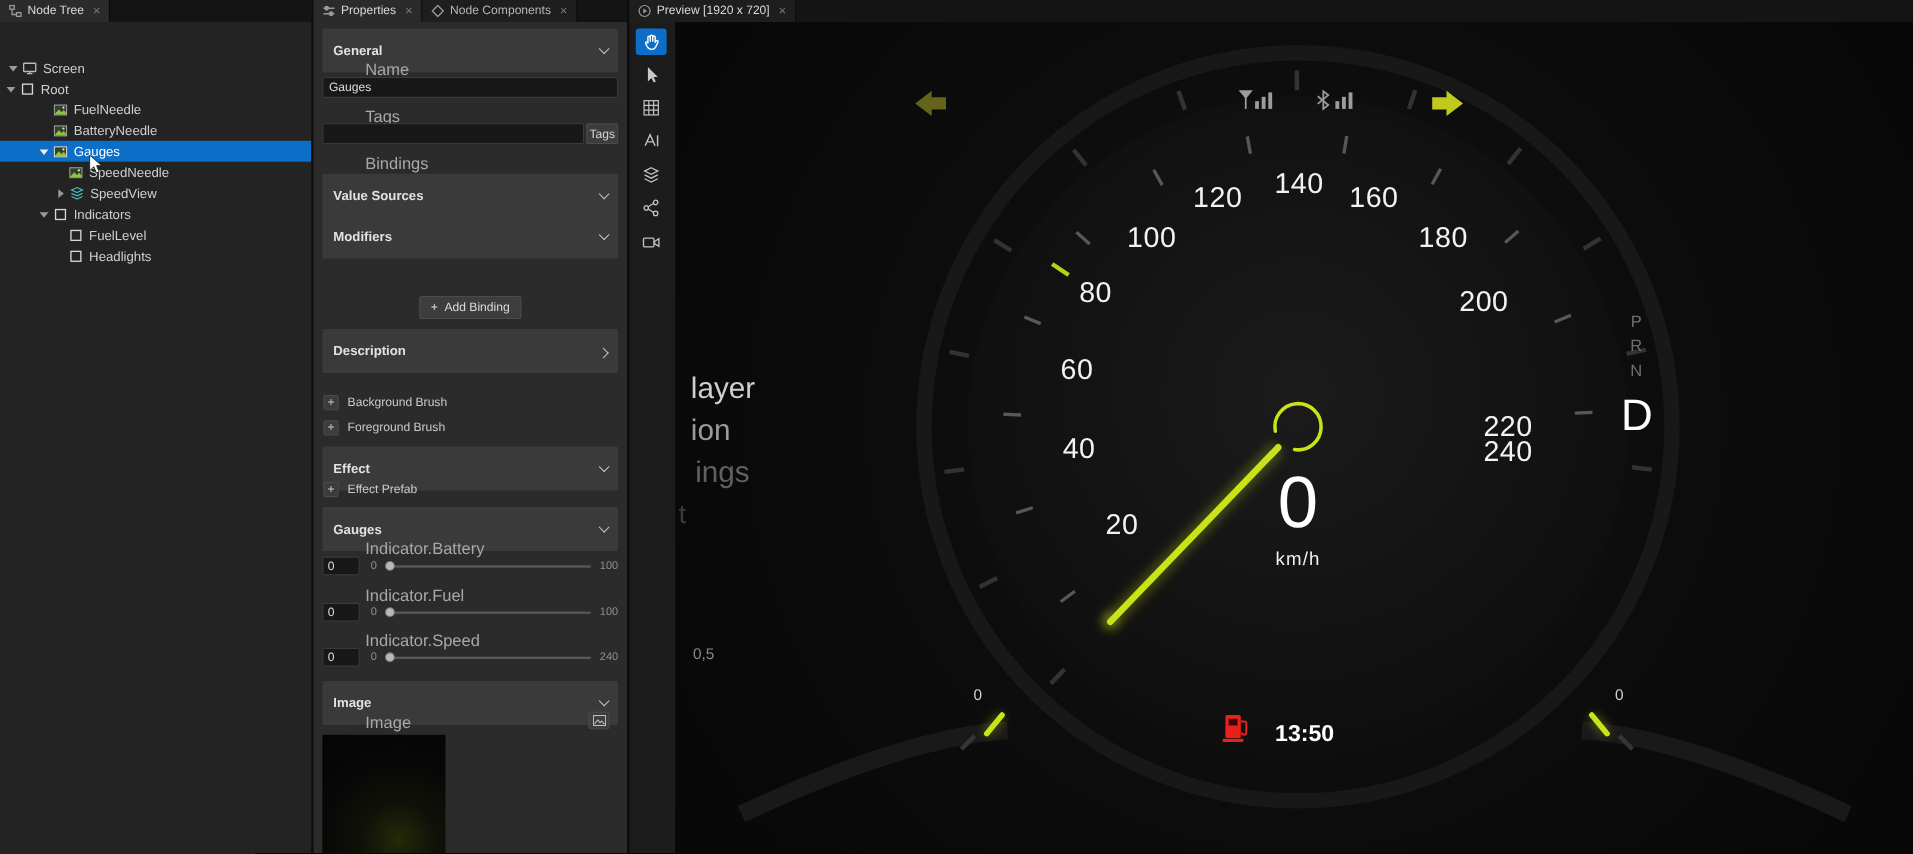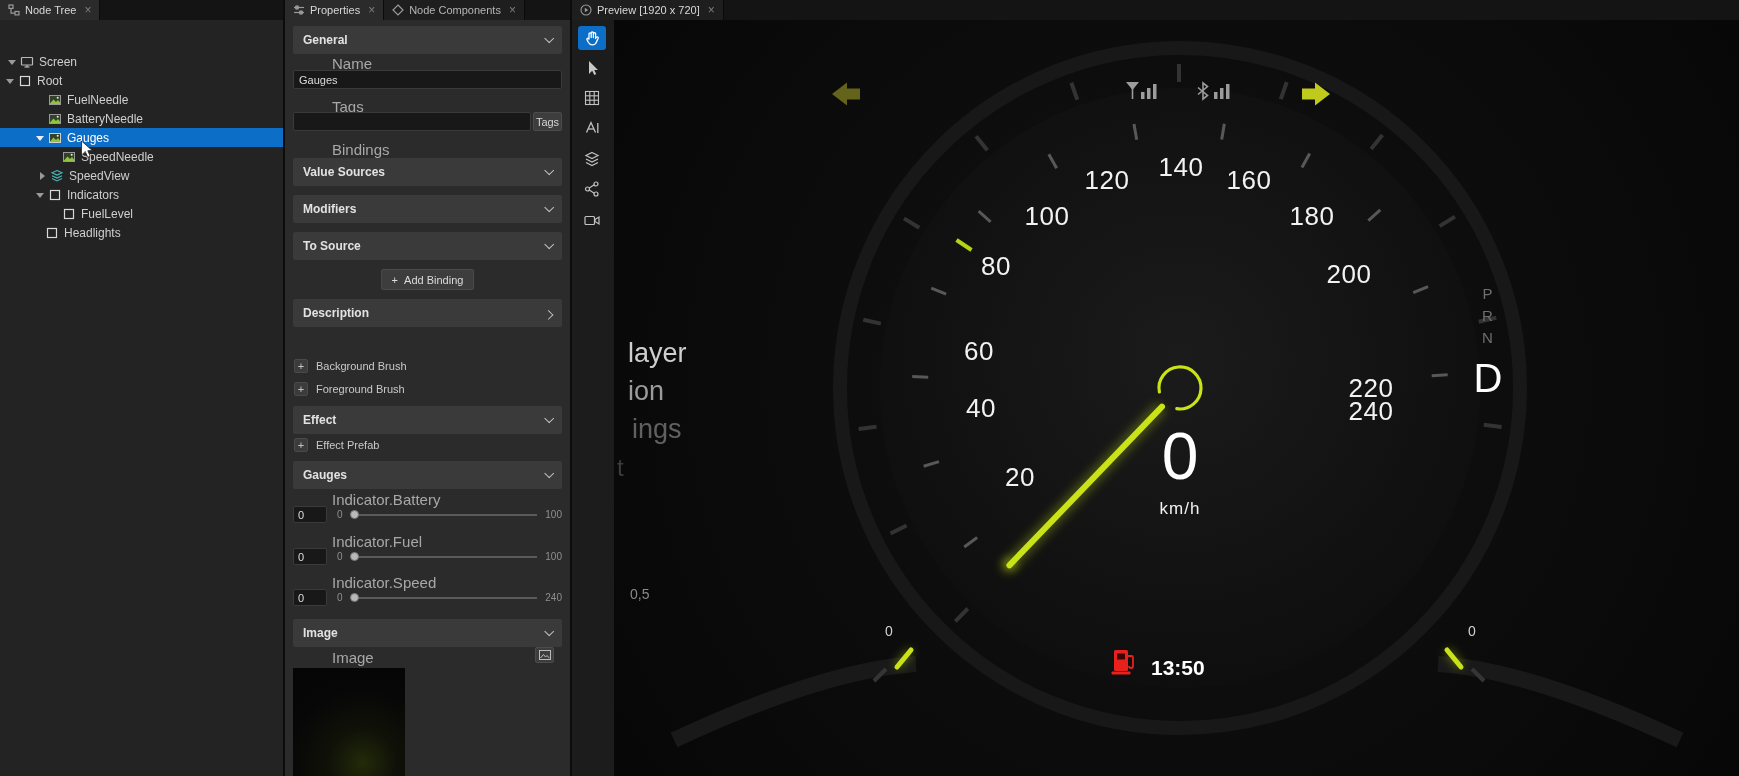--- a/index.html
+++ b/index.html
@@ -4,21 +4,21 @@
 <style>
   * { margin:0; padding:0; box-sizing:border-box; }
   html,body { background:#000; }
   body { font-family:"Liberation Sans", sans-serif; }
   #app { position:relative; width:1739px; height:776px; background:#0c0c0c; overflow:hidden; color:#ccc; font-size:12px; }
 
   
   .panel { position:absolute; top:0; height:776px; overflow:hidden; }
   #left-panel  { left:0;    width:283px;  background:#232323; }
   #mid-panel   { left:285px; width:285px; background:#2b2b2b; }
-  #right-panel { left:572px; width:1167px; background:#0b0b0b; }
+  #right-panel { left:572px; width:1167px; background:#0b0b0b;text-align:center; }
 
   
   .tabbar { position:absolute; top:0; left:0; right:0; height:20px; background:#141414; display:flex; align-items:stretch; }
   .tab { display:flex; align-items:center; gap:5px; padding:0 8px; font-size:11px; color:#b5b5b5; background:#1e1e1e; border-right:1px solid #0a0a0a; white-space:nowrap; }
   .tab.active { background:#2b2b2b; color:#d8d8d8; }
   .close-x { color:#7d7d7d; font-size:12px; line-height:1; margin-left:3px; }
   .tabicon { display:inline-flex; }
 
   
   #search-box { position:absolute; top:26px; left:4px; width:275px; height:20px; background:#101010; border:1px solid #040404; border-radius:3px; display:flex; align-items:center; padding:0 6px; gap:5px; }
@@ -28,21 +28,21 @@
   .tree-row.sel { background:#0d6ec7; color:#fff; }
   .tlabel { margin-left:5px; font-size:12px; }
   .ticon { display:inline-flex; margin-left:2px; flex:none; }
   .tw { width:12px; height:19px; flex:none; position:relative; }
   .tw.open::after { content:""; position:absolute; top:8px; left:2px; border-left:4px solid transparent; border-right:4px solid transparent; border-top:5px solid #9a9a9a; }
   .tw.closed::after { content:""; position:absolute; top:6px; left:4px; border-top:4px solid transparent; border-bottom:4px solid transparent; border-left:5px solid #9a9a9a; }
   .tree-row.sel .tw.open::after { border-top-color:#eee; }
   #mouse-cursor { position:absolute; left:80px; top:140px; z-index:20; }
 
   
-  .sec-header { position:absolute; left:8px; width:269px; height:28px; background:#3a3a3a; border-radius:2px; display:flex; align-items:center; justify-content:space-between; padding:0 10px; font-weight:bold; color:#e2e2e2; font-size:12px; }
+  .sec-header { position:absolute; left:8px; width:269px; height:40px; background:#3a3a3a; border-radius:2px; display:flex; align-items:center; justify-content:space-between; padding:0 10px; font-weight:bold; color:#e2e2e2; font-size:12px; }
   .chev { width:7px; height:7px; border-right:1.6px solid #c0c0c0; border-bottom:1.6px solid #c0c0c0; flex:none; }
   .chev.down { transform:rotate(45deg) translate(-1px,-2px); }
   .chev.right { transform:rotate(-45deg) translate(-1px,1px); }
   .prop-label { position:absolute; left:9px; font-size:15px; color:#a8a8a8;margin-left:38px; }
   .txt-input { position:absolute; background:#181818; border:1px solid #3a3a3a; border-radius:2px; color:#ddd; font-size:11px; padding:0 5px; height:19px; font-family:"Liberation Sans", sans-serif; outline:none; }
   .small-btn { position:absolute; background:#3d3d3d; border:1px solid #4b4b4b; border-radius:2px; color:#d5d5d5; font-size:11px; display:flex; align-items:center; justify-content:center; }
   #add-binding-btn { position:absolute; left:50%; transform:translateX(-50%); top:269px; height:21px; padding:0 10px; background:#3d3d3d; border:1px solid #4b4b4b; border-radius:2px; display:flex; align-items:center; gap:6px; font-size:11px; color:#dcdcdc; }
   .plus-row { position:absolute; left:9px; height:18px; display:flex; align-items:center; }
   .plus-box { width:14px; height:14px; background:#3c3c3c; border:1px solid #4a4a4a; border-radius:2px; color:#c5c5c5; font-size:11px; line-height:1; display:flex; align-items:center; justify-content:center; }
   .plus-label { margin-left:8px; font-size:11px; color:#c9c9c9; }
@@ -152,21 +152,21 @@
         <span class="tw leaf"></span>
         <span class="ticon">
             <svg width="14" height="14" viewBox="0 0 14 14">
               <rect x="1.5" y="2.5" width="11" height="9" fill="#33402a" stroke="#9a9a9a" stroke-width="1"></rect>
               <path d="M2 10.5 L5.5 6.5 L8 9 L10 7 L12 9.5 V11 H2 Z" fill="#8fc43c"></path>
               <circle cx="9.7" cy="4.8" r="1" fill="#e8f4c0"></circle>
             </svg>
           </span>
         <span class="tlabel">SpeedNeedle</span>
       </div>
-      <div class="tree-row" style="padding-left:36px">
+      <div class="tree-row" style="padding-left:49px">
         <span class="tw closed"></span>
         <span class="ticon">
             <svg width="14" height="14" viewBox="0 0 14 14">
               <g stroke="#45b8b8" fill="none" stroke-width="1.1">
                 <path d="M7 1.5 L12 3.8 L7 6.1 L2 3.8 Z"></path>
                 <path d="M2 6.8 L7 9.1 L12 6.8"></path>
                 <path d="M2 9.6 L7 11.9 L12 9.6"></path>
               </g>
             </svg>
           </span>
@@ -183,21 +183,21 @@
       </div>
       <div class="tree-row" style="padding-left:48px">
         <span class="tw leaf"></span>
         <span class="ticon">
             <svg width="14" height="14" viewBox="0 0 14 14">
               <rect x="2.5" y="2.5" width="9" height="9" stroke="#d8d8d8" fill="none" stroke-width="1.2"></rect>
             </svg>
           </span>
         <span class="tlabel">FuelLevel</span>
       </div>
-      <div class="tree-row" style="padding-left:31px">
+      <div class="tree-row" style="padding-left:48px">
         <span class="tw leaf"></span>
         <span class="ticon">
             <svg width="14" height="14" viewBox="0 0 14 14">
               <rect x="2.5" y="2.5" width="9" height="9" stroke="#d8d8d8" fill="none" stroke-width="1.2"></rect>
             </svg>
           </span>
         <span class="tlabel">Headlights</span>
       </div>
     </div>
 
@@ -250,24 +250,20 @@
     </div>
 
     <span class="prop-label" style="top:141px">Bindings</span>
 
     <div class="sec-header" style="top:158px">
       <span>Value Sources</span>
       <span class="chev down"></span>
     </div>
     <div class="sec-header" style="top:195px">
       <span>Modifiers</span>
-      <span class="chev down"></span>
-    </div>
-    <div class="sec-header" style="top:232px">
-      <span>To Source</span>
       <span class="chev down"></span>
     </div>
 
     <div id="add-binding-btn">
       <span>+</span>
       <span>Add Binding</span>
     </div>
 
     <div class="sec-header" style="top:299px">
       <span>Description</span>
@@ -501,21 +497,21 @@
         <g>
           <rect x="500" y="630" width="14" height="21" rx="1.5" fill="#e8211d"></rect>
           <rect x="503" y="633.5" width="8" height="6" rx="0.5" fill="#3a0505"></rect>
           <path d="M514 636 h3.5 a1.5 1.5 0 0 1 1.5 1.5 V646 a2 2 0 0 1 -4 0" stroke="#e8211d" stroke-width="1.8" fill="none"></path>
           <rect x="497.5" y="651.5" width="19" height="3" rx="1" fill="#e8211d"></rect>
         </g>
       </svg>
 
       <span class="dialnum" style="left:406px; top:457px;">20</span>
       <span class="dialnum" style="left:367px; top:388px;">40</span>
-      <span class="dialnum" style="left:365px; top:316px;margin-top:15px;">60</span>
+      <span class="dialnum" style="left:365px; top:316px;">60</span>
       <span class="dialnum" style="left:382px; top:246px;">80</span>
       <span class="dialnum" style="left:433px; top:196px;">100</span>
       <span class="dialnum" style="left:493px; top:160px;">120</span>
       <span class="dialnum" style="left:567px; top:147px;">140</span>
       <span class="dialnum" style="left:635px; top:160px;">160</span>
       <span class="dialnum" style="left:698px; top:196px;">180</span>
       <span class="dialnum" style="left:735px; top:254px;">200</span>
       <span class="dialnum" style="left:757px; top:320px;margin-top:48px;">220</span>
       <span class="dialnum" style="left:757px; top:391px;">240</span>
 

